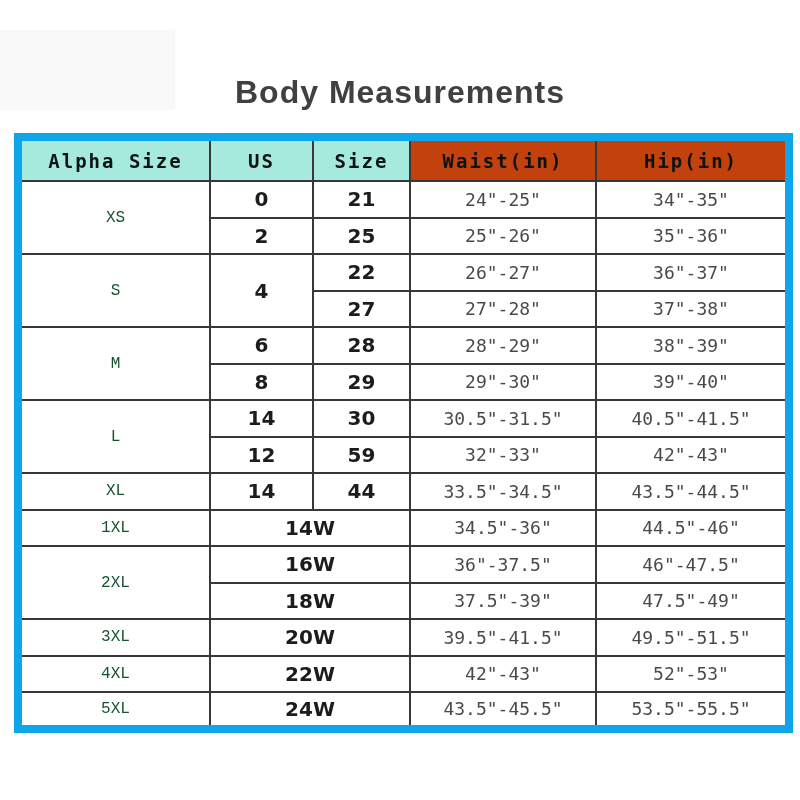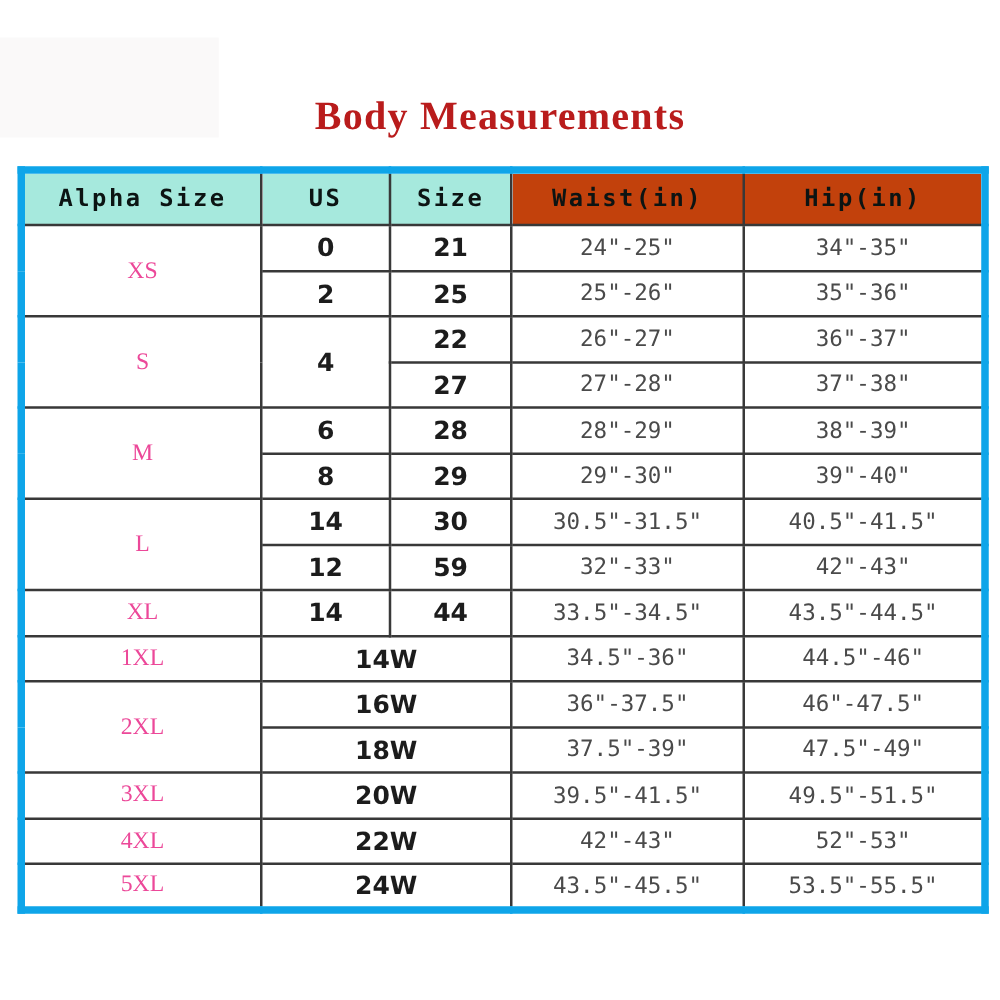--- a/index.html
+++ b/index.html
@@ -17,30 +17,30 @@
     width: 175px; height: 80px;
     background: #faf9f9;
   }
   .title {
     position: absolute;
     top: 74px; left: 0;
     width: 100%;
     text-align: center;
     font-size: 32px;
     font-weight: bold;
-    color: #b91c1c;
+    color: #404040;
     letter-spacing: 1px;
-    font-family: Liberation Serif, serif;
+    font-family: Liberation Sans, sans-serif;
   }
   table.size-table {
     position: absolute;
     left: 14px; top: 133px;
     border-collapse: collapse;
     table-layout: fixed;
-    border: 6px solid #0ea5e9;
+    border: 8px solid #0ea5e9;
     padding-left: 15px;
   }
   .size-table th, .size-table td {
     border: 2px solid #383838;
     text-align: center;
     vertical-align: middle;
     padding: 0;
     overflow: hidden;
     white-space: nowrap;
   }
@@ -49,23 +49,23 @@
   .size-table th {
     font-size: 19px;
     font-weight: bold;
     color: #0c1413;
     letter-spacing: 2px;
     font-family: "DejaVu Sans Mono", monospace;
   }
   .c-aqua  { background: #a6e9dd; }
   .c-green { background: #c2410c; }
   td.alpha {
-    font-family: Liberation Serif, serif;
-    font-size: 19px;
-    color: #ec4899;
+    font-family: Liberation Mono, monospace;
+    font-size: 16px;
+    color: #14532d;
   }
   td.num {
     font-family: "DejaVu Sans", "Liberation Sans", sans-serif;
     font-size: 20px;
     font-weight: bold;
     color: #1c1c1c;
   }
   td.range {
     font-family: "DejaVu Sans Mono", monospace;
     font-size: 18px;

